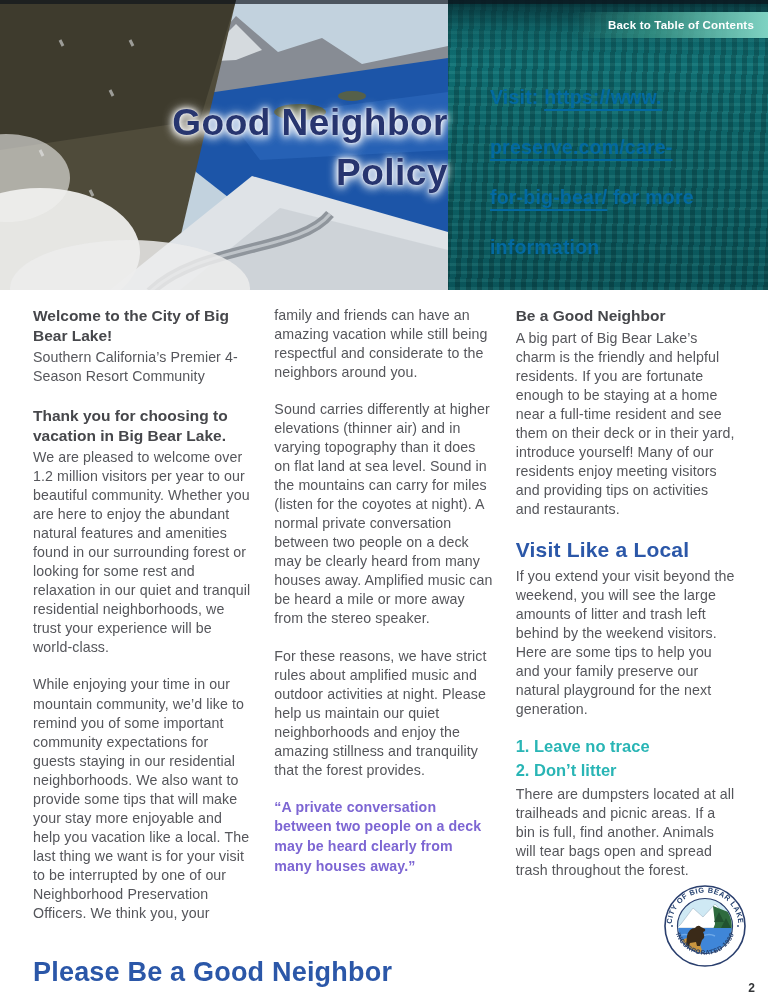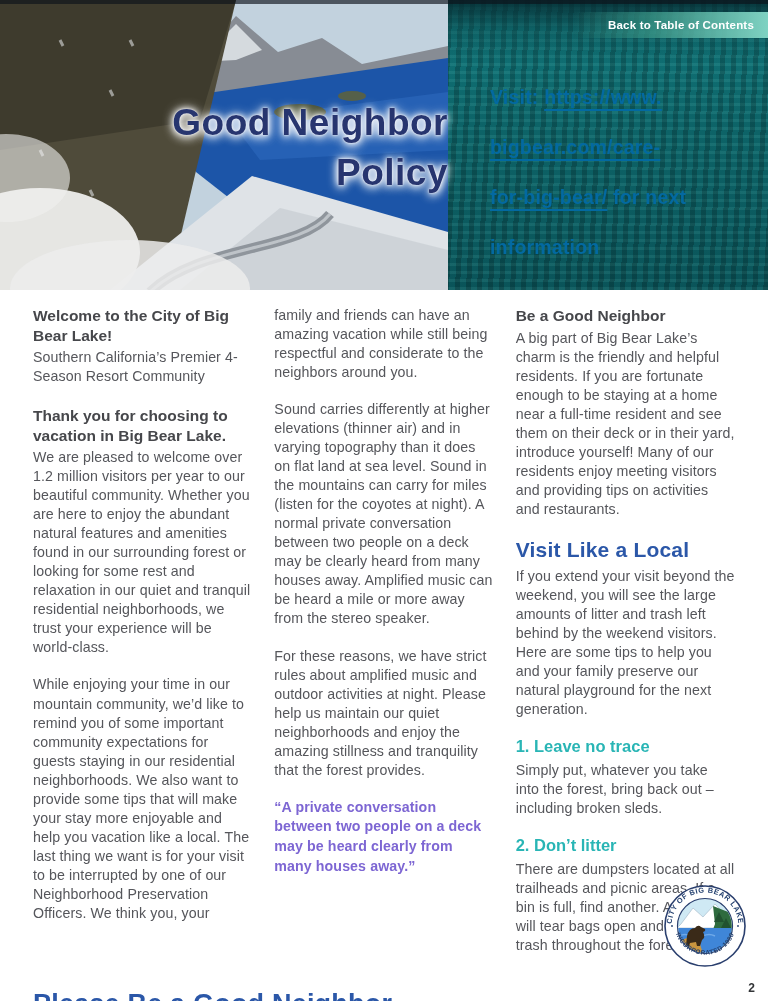--- a/index.html
+++ b/index.html
@@ -109,22 +109,22 @@
 
     <button class="back-badge">Back to Table of Contents</button>
 
     <div class="hdr-title">
       <span>Good Neighbor</span><br>
       <span>Policy</span>
     </div>
 
     <div class="visit">
       <div><span>Visit: </span><span class="u">https://www.</span></div>
-      <div><span class="u">bigbear.com/care-</span></div>
-      <div><span class="u">for-big-bear/</span><span> for next</span></div>
+      <div><span class="u">preserve.com/care-</span></div>
+      <div><span class="u">for-big-bear/</span><span> for more</span></div>
       <div><span>information</span></div>
     </div>
   </div>
 
   <div class="cols">
 
     <div class="col">
       <h3 class="h-dark">Welcome to the City of Big Bear Lake!</h3>
       <p class="subtitle">Southern California’s Premier 4-Season Resort Community</p>
       <h3 class="h-dark">Thank you for choosing to vacation in Big Bear Lake.</h3>
@@ -138,21 +138,20 @@
       <p>For these reasons, we have strict rules about amplified music and outdoor activities at night. Please help us maintain our quiet neighborhoods and enjoy the amazing stillness and tranquility that the forest provides.</p>
       <p class="quote">“A private conversation between two people on a deck may be heard clearly from many houses away.”</p>
     </div>
 
     <div class="col">
       <h3 class="h-dark">Be a Good Neighbor</h3>
       <p>A big part of Big Bear Lake’s charm is the friendly and helpful residents. If you are fortunate enough to be staying at a home near a full-time resident and see them on their deck or in their yard, introduce yourself! Many of our residents enjoy meeting visitors and providing tips on activities and restaurants.</p>
       <h2 class="h-blue">Visit Like a Local</h2>
       <p>If you extend your visit beyond the weekend, you will see the large amounts of litter and trash left behind by the weekend visitors. Here are some tips to help you and your family preserve our natural playground for the next generation.</p>
       <h4 class="h-teal">1. Leave no trace</h4>
-      <p>Simply put, whatever you take into the forest, bring back out – including broken sleds.</p>
       <h4 class="h-teal">2. Don’t litter</h4>
       <p>There are dumpsters located at all trailheads and picnic areas. If a bin is full, find another. Animals will tear bags open and spread trash throughout the forest.</p>
     </div>
   </div>
 
   <div class="footer">
     <h1 class="footer-headline">Please Be a Good Neighbor</h1>
 
   </div>
 

